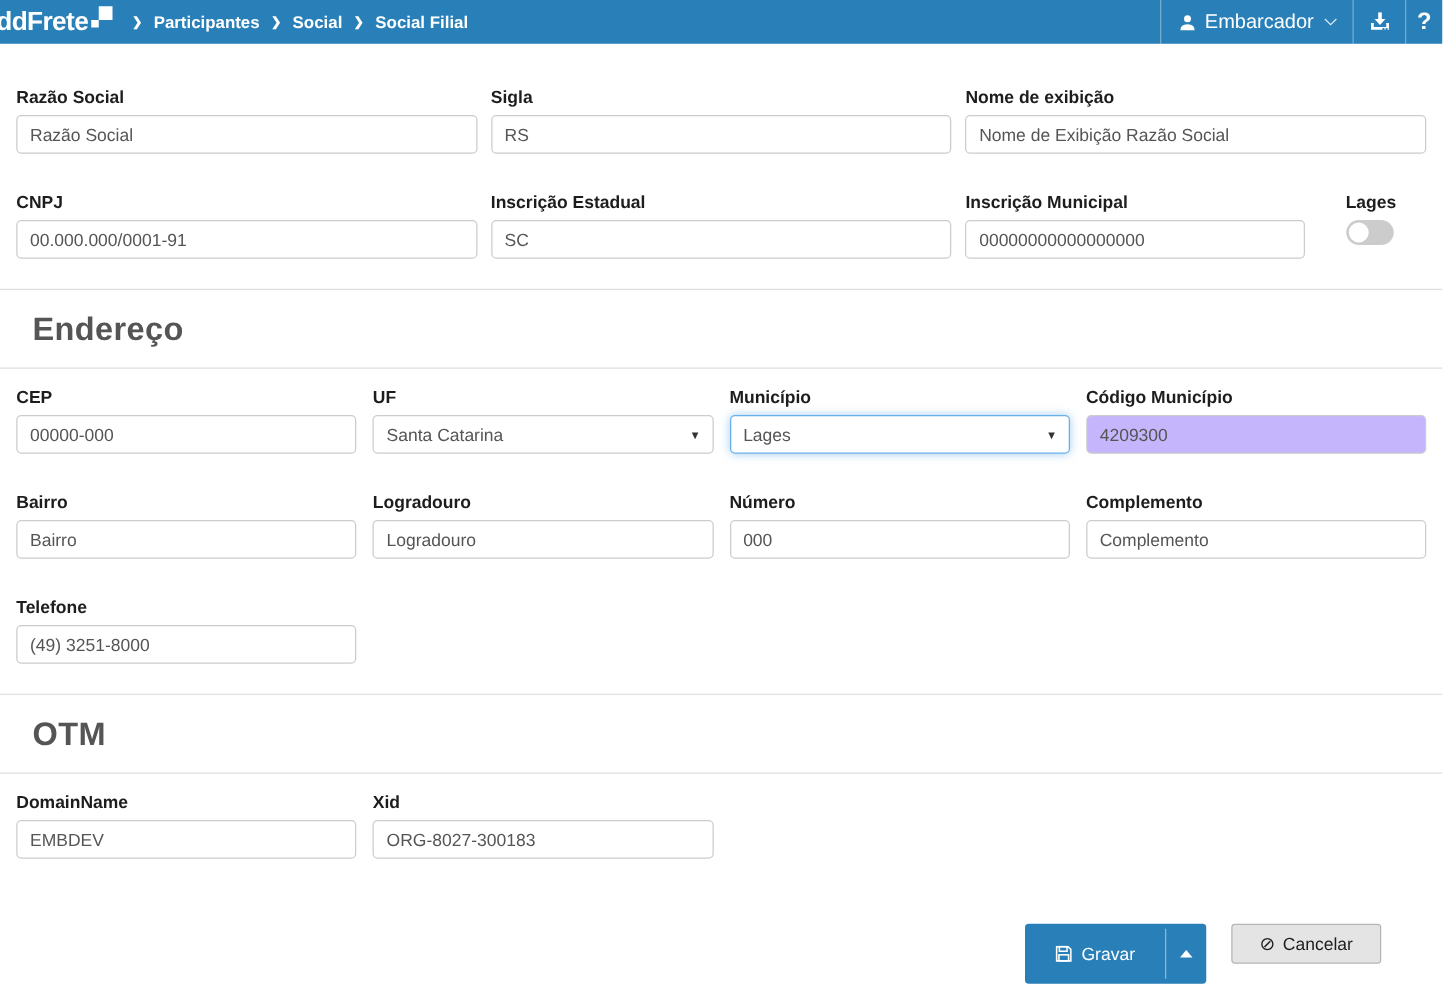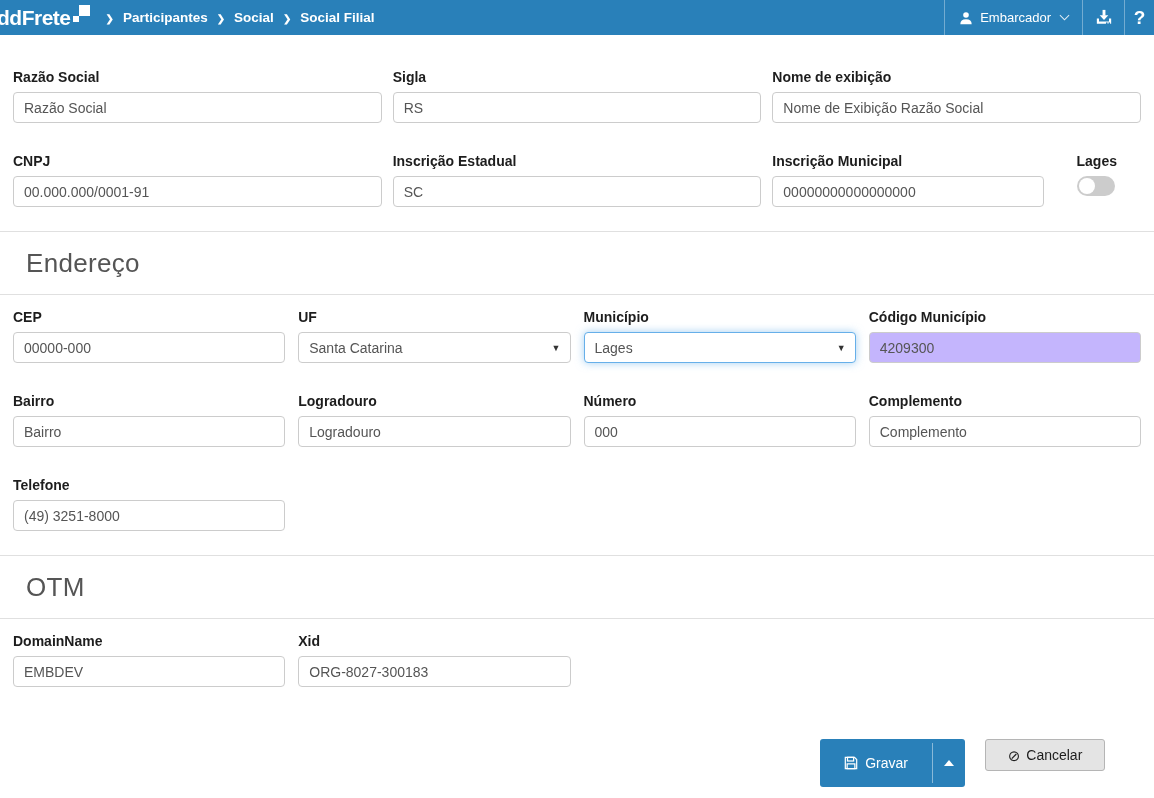--- a/index.html
+++ b/index.html
@@ -23,21 +23,21 @@
   .breadcrumb { display:flex; align-items:center; gap:9px; margin-left:16px; font-weight:bold; font-size:13.5px; }
   .crumb-sep { font-size:10px; position:relative; top:0.5px; }
   .crumb { cursor:pointer;text-align:right; }
   .header-right { margin-left:auto; display:flex; align-items:stretch; }
   .hdr-box {
     display:flex; align-items:center; justify-content:center;
     border-left:1px solid rgba(255,255,255,0.35);
     cursor:pointer;
   }
   .user-box { padding:0 14px; gap:7px; }
-  .user-box .uname { font-size:13px; }
+  .user-box .uname { font-size:16px; }
   .chev-down {
     width:7px; height:7px; border-right:1.5px solid rgba(255,255,255,0.85);
     border-bottom:1.5px solid rgba(255,255,255,0.85);
     transform:rotate(45deg); margin-top:-4px; margin-left:3px;
   }
   .dl-box { width:42px; }
   .help-box { width:30px; font-size:19px; font-weight:bold; }
   
   .main { padding:34px 13px 0; }
   .grid-3 { display:grid; grid-template-columns:1fr 1fr 1fr; column-gap:11px; }
@@ -60,21 +60,21 @@
   .cell-flex { display:flex; }
   .input-narrow { width:272px; }
   .matriz-block { margin-left:auto; padding-right:24px; }
   .toggle { width:38px; height:20px; border-radius:10px; background:#ccc; position:relative; margin-top:5px; cursor:pointer; }
   .toggle .knob { position:absolute; left:2px; top:2px; width:16px; height:16px; border-radius:50%; background:#fff; }
   
   .section-head {
     border-top:1px solid #e0e0e0; border-bottom:1px solid #e0e0e0;
     margin:24px -13px 0; padding:14px 26px;
   }
-  .section-title { font-size:26px; line-height:34px; color:#555; font-weight:400; letter-spacing:0.3px; }
+  .section-title { font-size:26px; line-height:34px; color:#555; font-weight:700; letter-spacing:0.3px; }
   
   .footer { display:flex; justify-content:flex-end; gap:20px; padding-right:36px; margin-top:52px; }
   .btn-split { display:flex; height:48px; background:#2980b9; border-radius:3px; color:#fff; cursor:pointer; }
   .btn-split .main-part { display:flex; align-items:center; gap:7px; padding:0 24px; font-size:14px; }
   .btn-split .divider { width:1px; background:rgba(255,255,255,0.45); margin:4px 0; }
   .btn-split .caret-part { width:32px; display:flex; align-items:center; justify-content:center; }
   .caret-up { width:0; height:0; border-left:5px solid transparent; border-right:5px solid transparent; border-bottom:6px solid #fff; }
   .btn-cancel {
     height:32px; width:120px; background:#e4e4e4; border:1px solid #b5b5b5; border-radius:3px;
     display:flex; align-items:center; justify-content:center; gap:6px;

